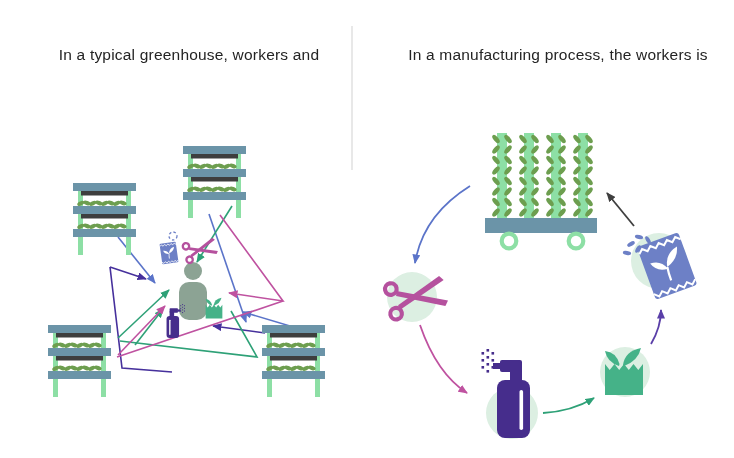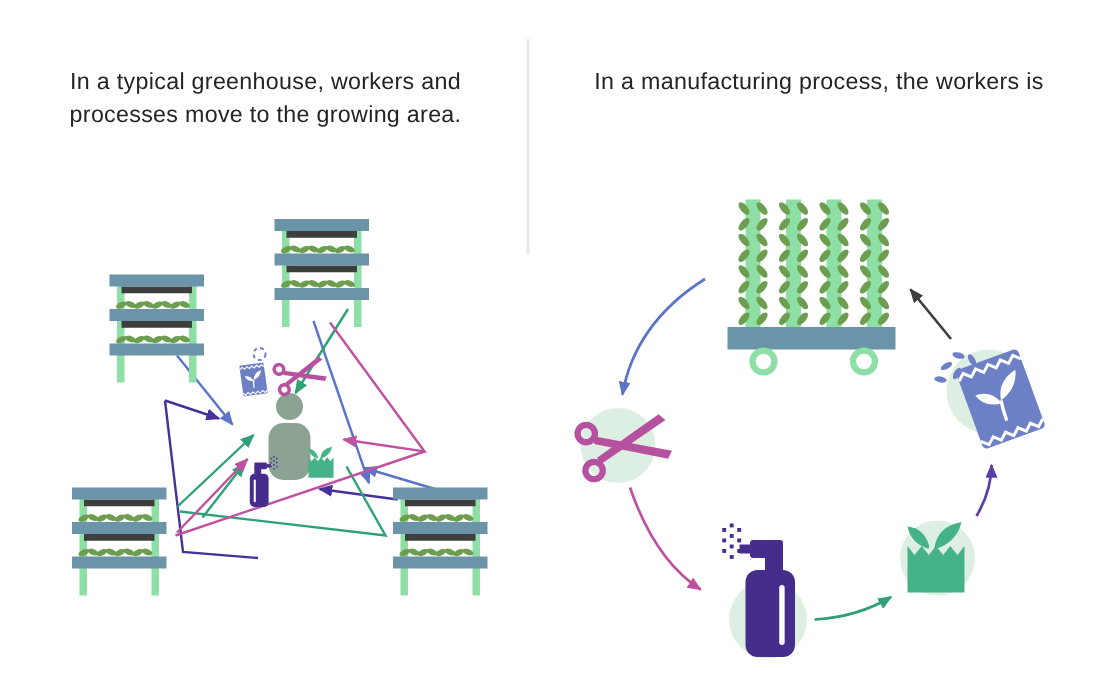--- a/index.html
+++ b/index.html
@@ -1,19 +1,19 @@
 <!DOCTYPE html>
 <html style="--background: #ffffff; --text: #242424; --divider: #e8e8e8; --teal: #6b94a8; --leg-green: #8ddfa5; --plant-green: #6d9e4f; --dark: #3e3e3e; --person: #8ca394; --mint: #dcefe2; --arrow-blue: #5b74c9; --arrow-indigo: #46309c; --arrow-green: #2ea177; --arrow-magenta: #bf52a0; --arrow-purple: #5a3fa8; --arrow-dark: #3f3f3f; --item-magenta: #b5519e; --item-purple: #462d8c; --item-green: #45b288; --item-blue: #6d80c6;"><head>
 <meta charset="utf-8">
 <style>
   html,body{margin:0;padding:0;background:var(--background,#fff);}
   .stage{position:relative;width:734px;height:458px;overflow:hidden;
          font-family:"Liberation Sans", sans-serif;background:var(--background,#fff);}
   .caption{position:absolute;top:44px;text-align:center;color:var(--text,#242424);
-           font-size:15.5px;line-height:22px;letter-spacing:.2px;}
+           font-size:15.5px;line-height:22px;letter-spacing:.2px;margin-left:12px;}
   .caption span{display:block;}
   .caption-left{left:0;width:354px;}
   .caption-right{left:368px;width:356px;}
   .divider{position:absolute;left:351px;top:26px;width:2px;height:144px;background:var(--divider,#e8e8e8);}
   svg.art{position:absolute;left:0;top:0;}
   
   .f-teal{fill:var(--teal)} .f-leg{fill:var(--leg-green)} .f-plant{fill:var(--plant-green)}
   .f-dark{fill:var(--dark)} .f-person{fill:var(--person)} .f-mint{fill:var(--mint)}
   .f-mag{fill:var(--item-magenta)} .f-purp{fill:var(--item-purple)}
   .f-grn{fill:var(--item-green)} .f-blue{fill:var(--item-blue)} .f-white{fill:#fff}
@@ -28,21 +28,20 @@
   .mh-b{fill:var(--arrow-blue)} .mh-i{fill:var(--arrow-indigo)} .mh-g{fill:var(--arrow-green)}
   .mh-m{fill:var(--arrow-magenta)} .mh-p{fill:var(--arrow-purple)} .mh-d{fill:var(--arrow-dark)}
 </style>
 </head>
 <body>
 
 <div class="stage">
 
   <div class="caption caption-left">
     <span>In a typical greenhouse, workers and</span>
-    <span>processes move to the growing area.</span>
   </div>
 
   <div class="caption caption-right">
     <span>In a manufacturing process, the workers is</span>
   </div>
 
   <div class="divider"></div>
 
   <svg class="art" width="734" height="458" viewBox="0 0 734 458">
     <defs>

